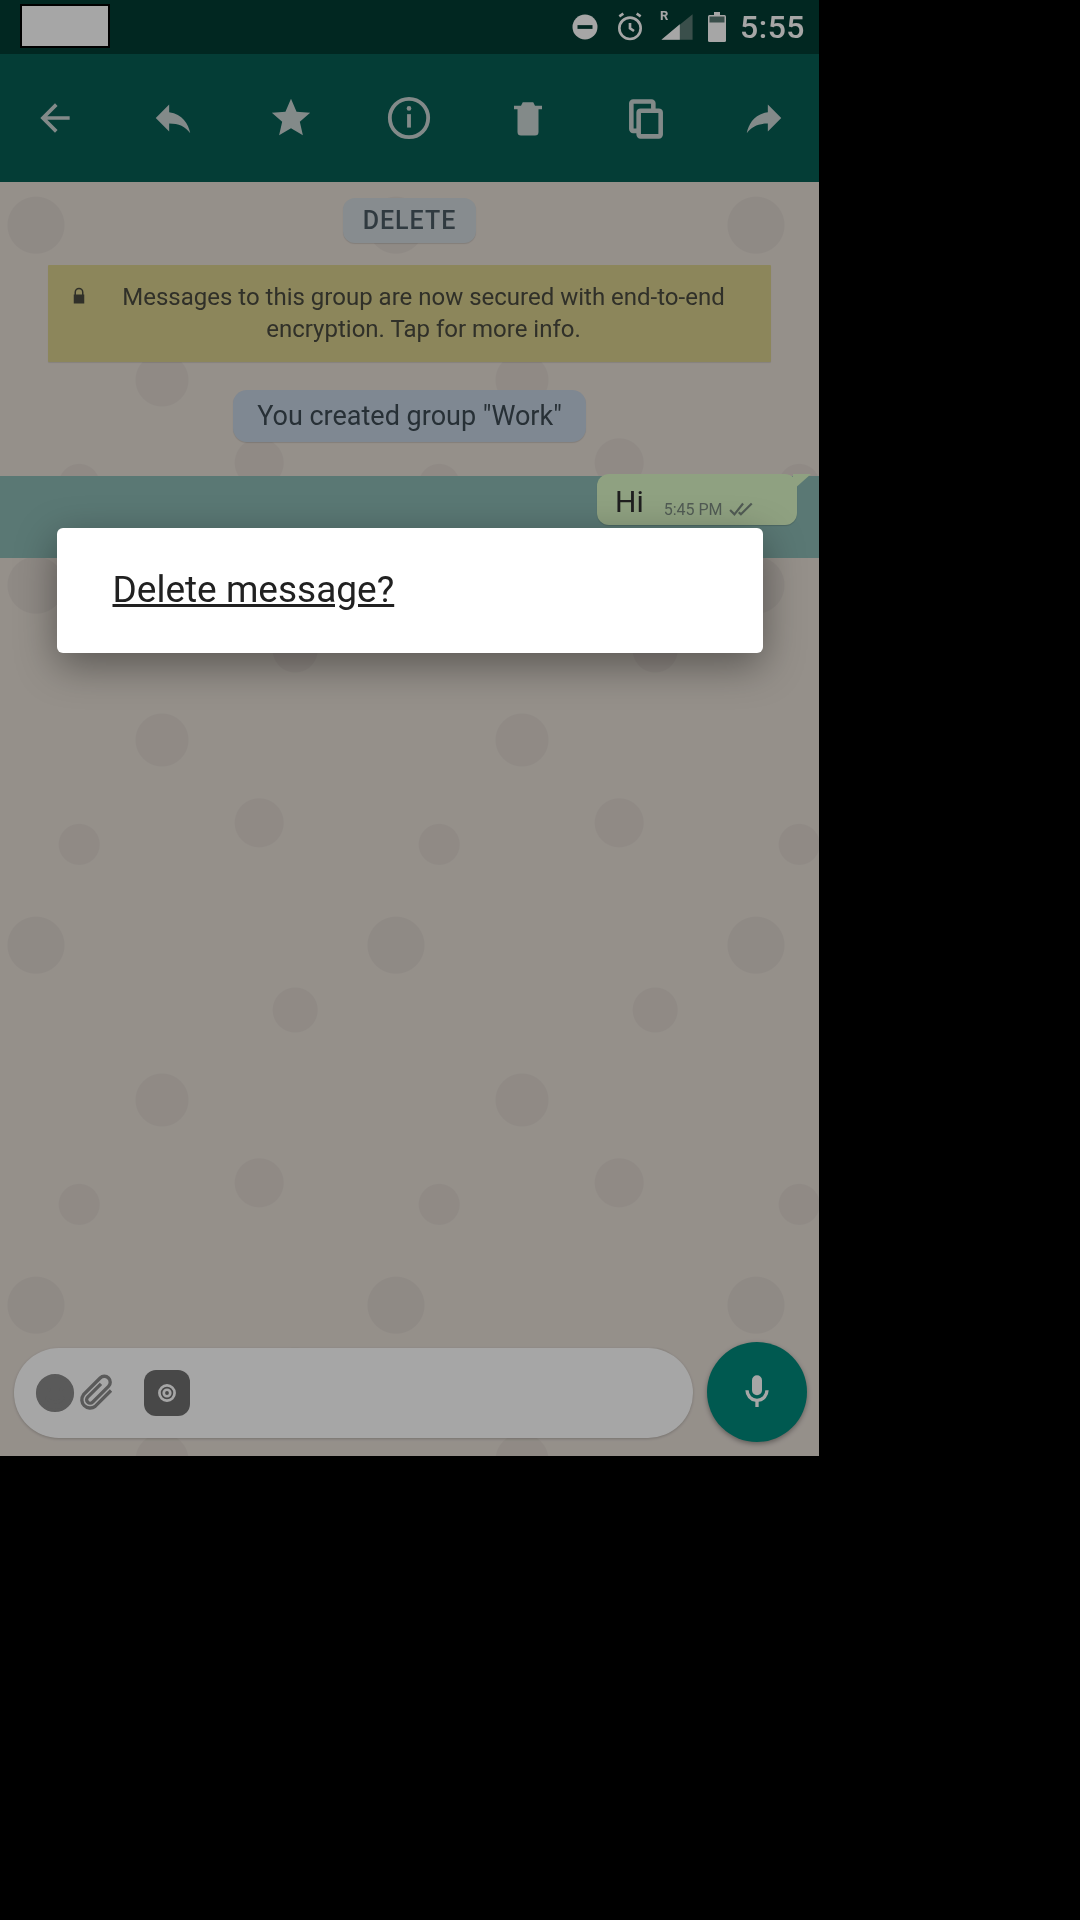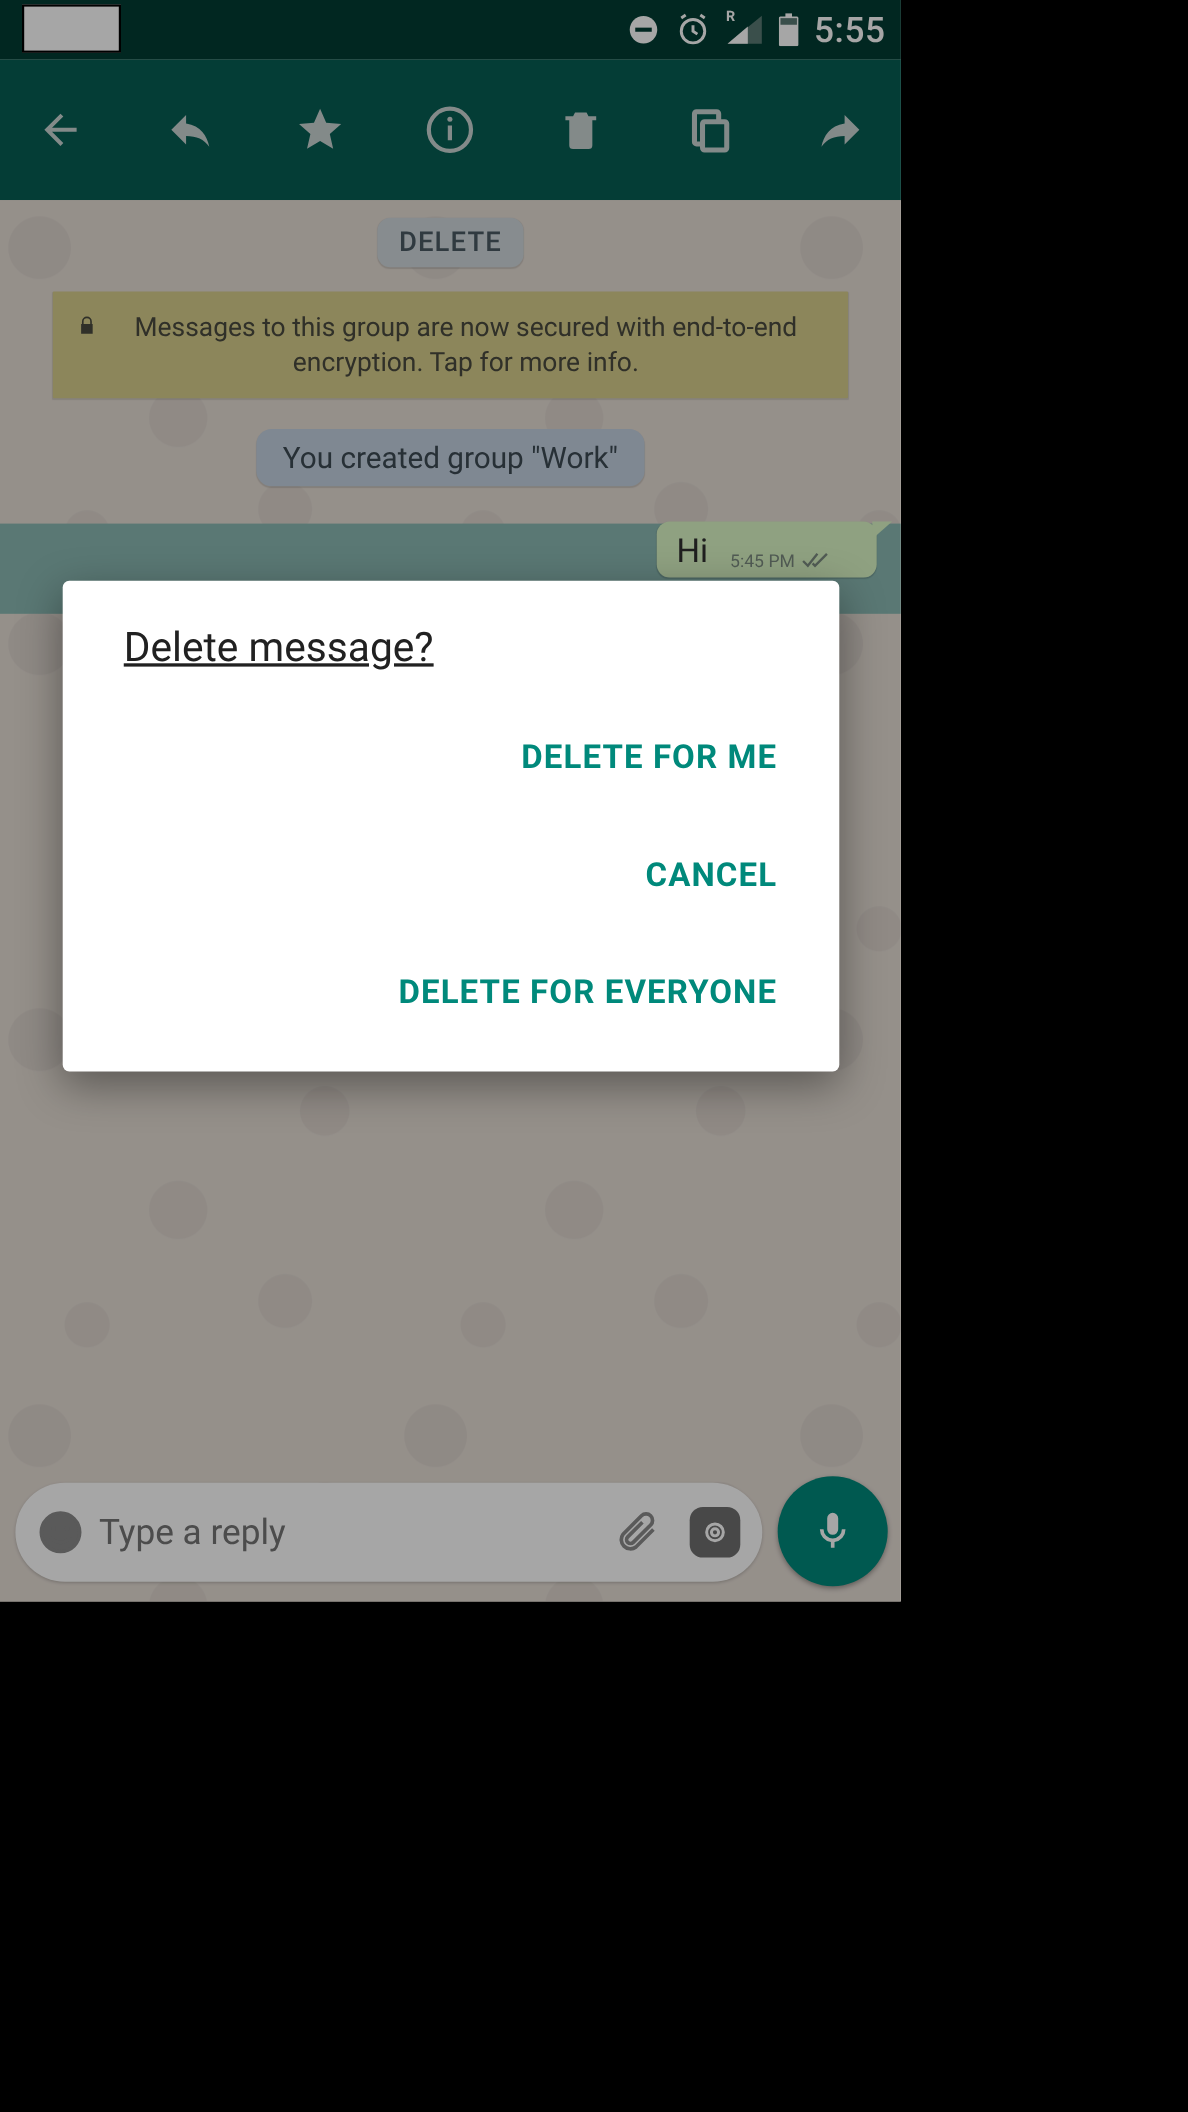--- a/index.html
+++ b/index.html
@@ -149,21 +149,20 @@
       </div>
     </div>
 
     <div class="input-bar">
       <svg class="emoji" width="42" height="42" viewBox="0 0 24 24" fill="none" stroke="#8a8a8a" stroke-width="1.8">
           <circle cx="12" cy="12" r="10"></circle>
           <circle cx="8.5" cy="10" r="1.2" fill="#8a8a8a" stroke="none"></circle>
           <circle cx="15.5" cy="10" r="1.2" fill="#8a8a8a" stroke="none"></circle>
           <path d="M7 14.5c1.2 1.8 3 2.8 5 2.8s3.8-1 5-2.8"></path>
         </svg>
-      <input type="text" placeholder="Type a reply" style="">
       <div class="right-icons">
         <svg width="40" height="40" viewBox="0 0 24 24" fill="none" stroke="#8a8a8a" stroke-width="2">
             <path d="M21 10.5l-9.5 9.5a5 5 0 0 1-7-7l10-10a3.5 3.5 0 0 1 5 5L10 17.5a2 2 0 0 1-3-3l8-8"></path>
           </svg>
         <span style="width:46px;height:46px;border-radius:12px;background:#6f6f6f;display:flex;align-items:center;justify-content:center;">
           <svg width="26" height="26" viewBox="0 0 24 24" fill="none" stroke="#fff" stroke-width="2.5">
               <circle cx="12" cy="12" r="7"></circle>
               <circle cx="12" cy="12" r="3"></circle>
             </svg>
         </span>
@@ -172,21 +171,16 @@
     <div class="mic-fab">
       <svg width="40" height="40" viewBox="0 0 24 24" fill="#fff">
           <path d="M12 14a3 3 0 0 0 3-3V5a3 3 0 0 0-6 0v6a3 3 0 0 0 3 3zm5-3a5 5 0 0 1-10 0H5a7 7 0 0 0 6 6.9V21h2v-3.1A7 7 0 0 0 19 11h-2z"></path>
         </svg>
     </div>
   </div>
 
   <div class="overlay">
     <div class="dialog">
       <div class="dialog-title">Delete message?</div>
-      <div class="dialog-buttons">
-        <div class="dialog-btn">DELETE FOR ME</div>
-        <div class="dialog-btn">CANCEL</div>
-        <div class="dialog-btn">DELETE FOR EVERYONE</div>
-      </div>
     </div>
   </div>
 
 </div>
 
 </body></html>

